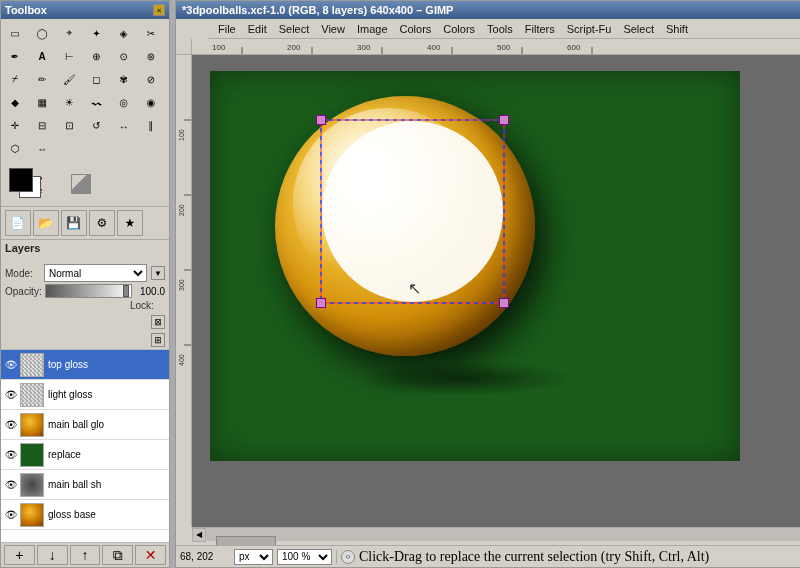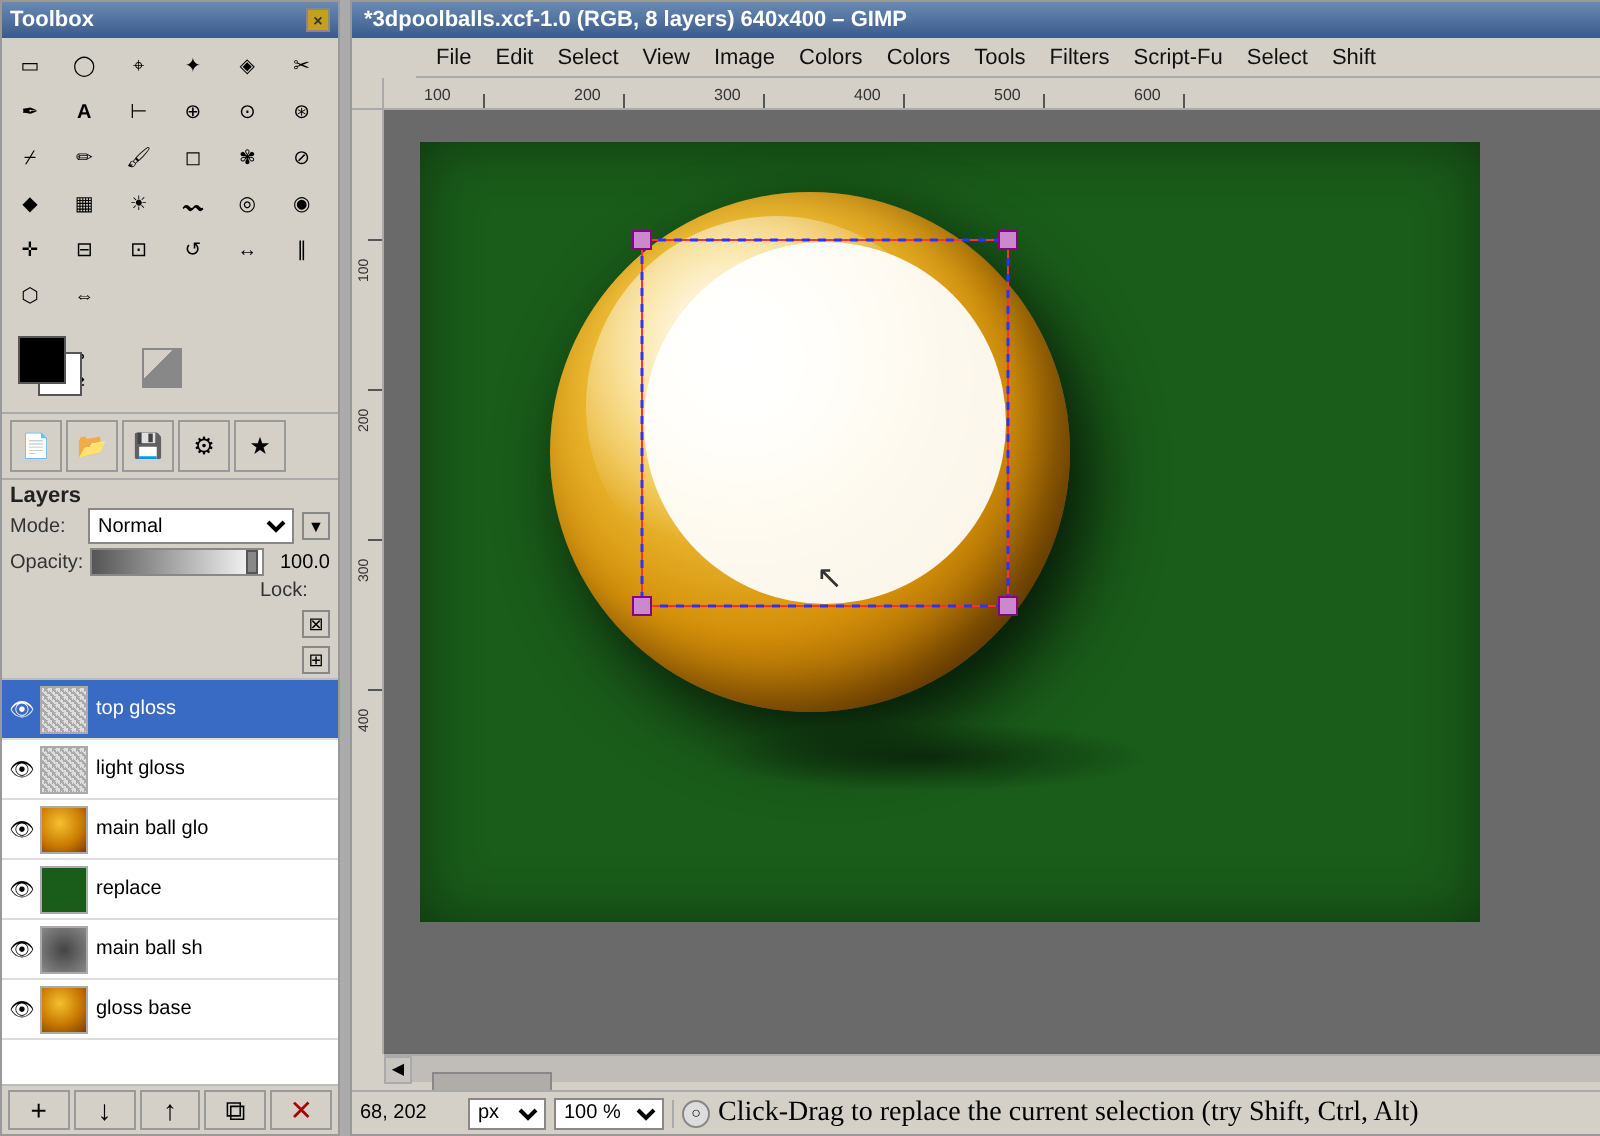--- a/index.html
+++ b/index.html
@@ -97,21 +97,21 @@
     }
     .layers-header {
       background: #d4d0c8;
       padding: 2px 4px;
       border-bottom: 1px solid #bbb;
     }
     .layers-header-title {
       font-weight: bold;
       font-size: 11px;
       color: #222;
-      margin-bottom: 0;
+      margin-bottom: 10px;
     }
     .layers-controls {
       display: flex;
       align-items: center;
       gap: 4px;
       margin-bottom: 2px;
     }
     .layers-label { font-size: 10px; color: #333; min-width: 35px; }
     .layers-select {
       flex: 1;

